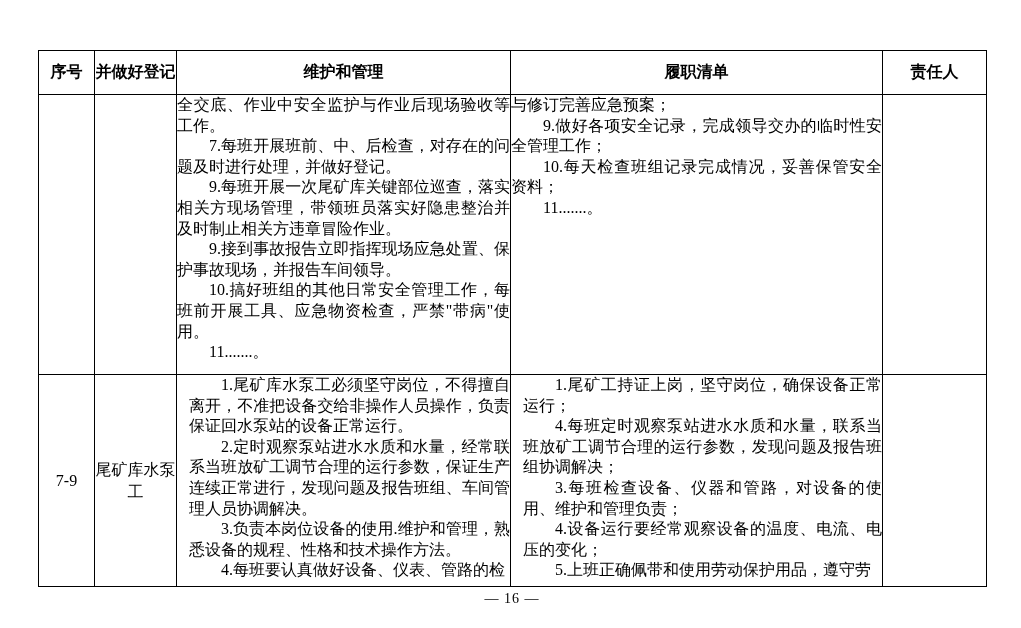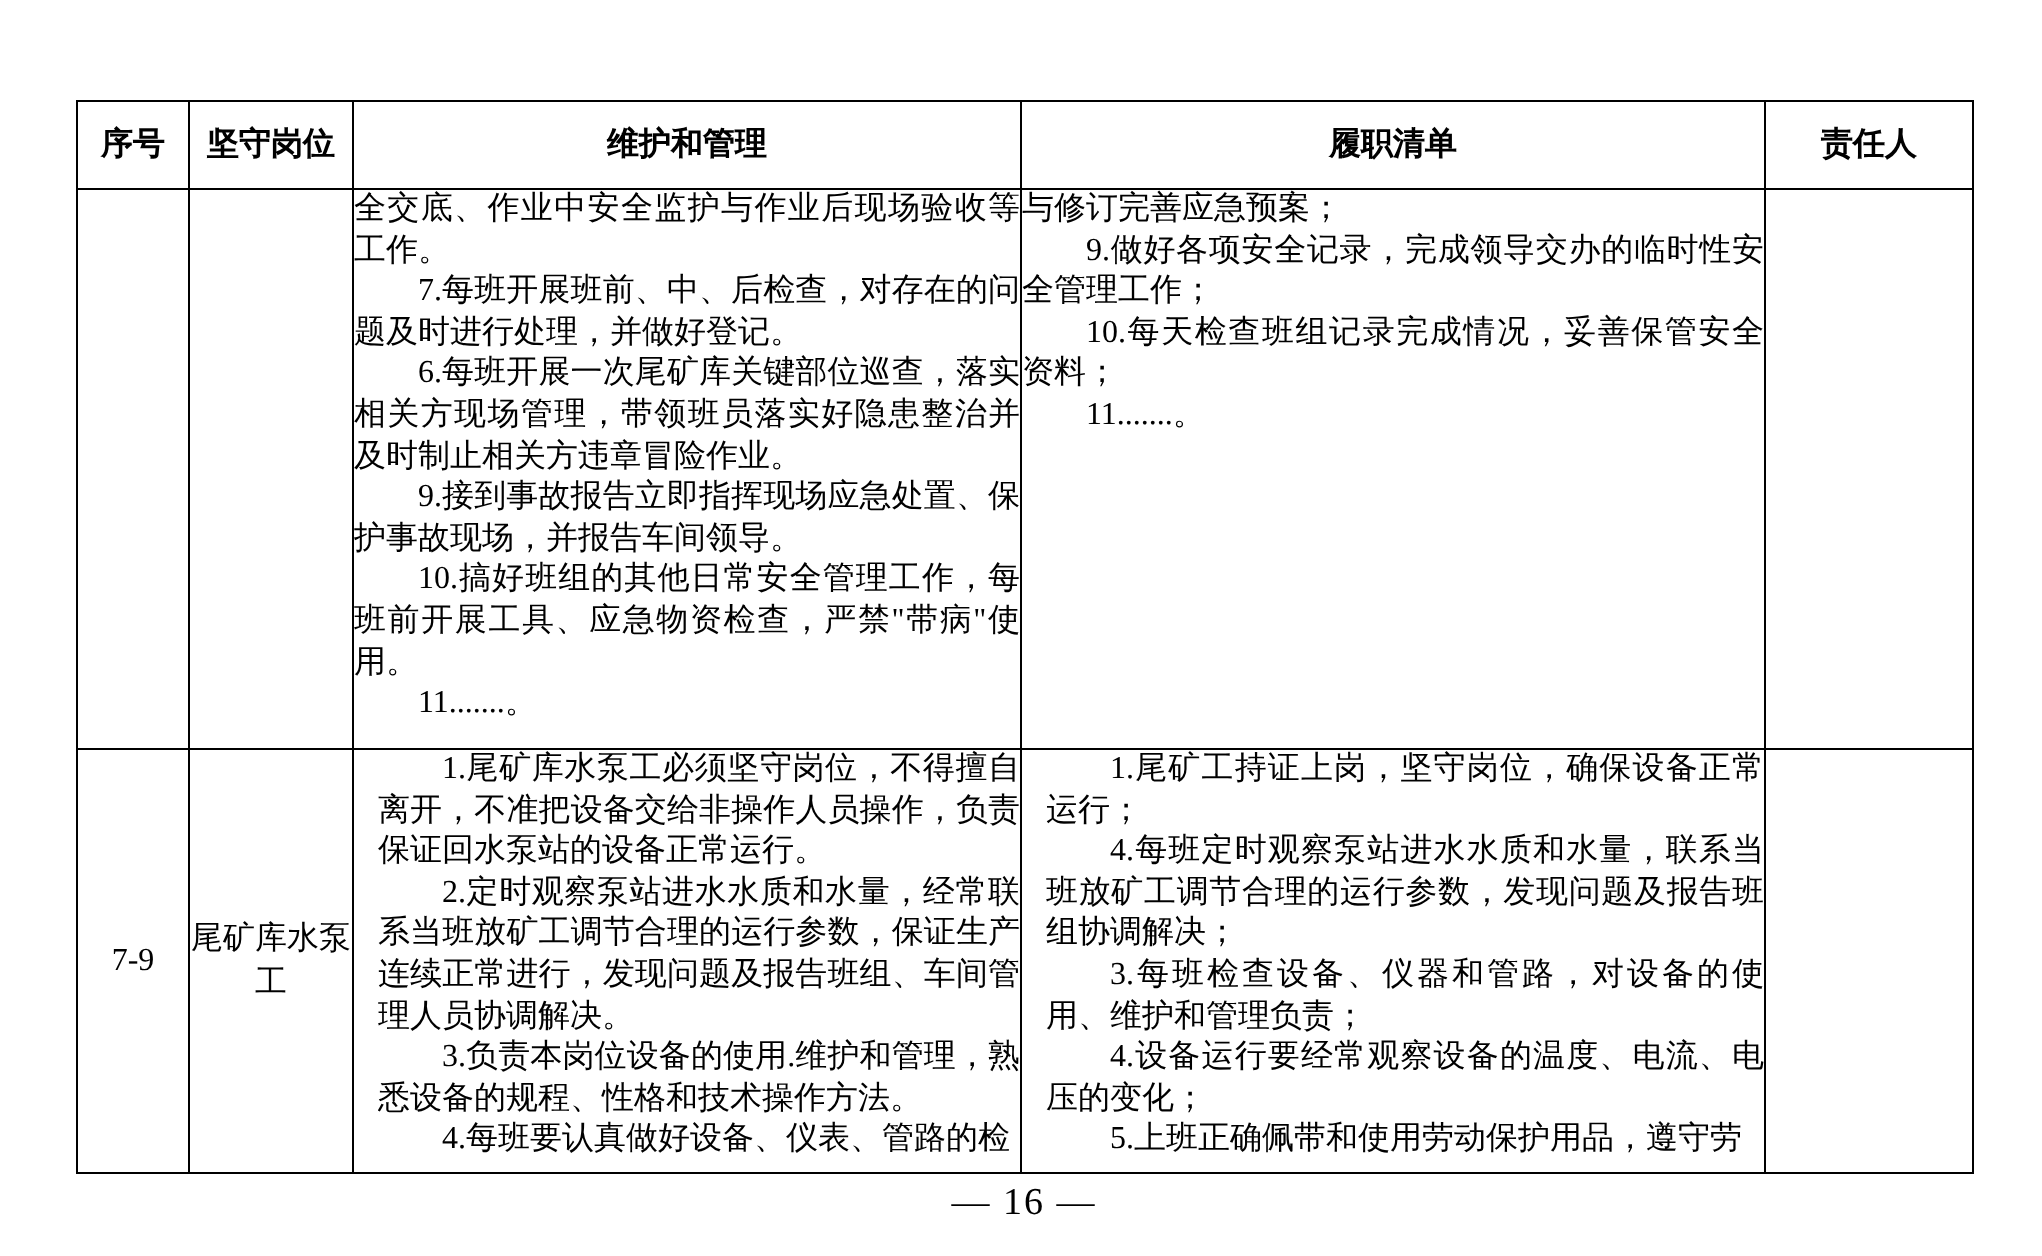--- a/index.html
+++ b/index.html
@@ -62,55 +62,55 @@
     text-justify: inter-character;
     word-break: break-all;
   }
   .para.indent { text-indent: 2em; }
   .page-number {
     position: absolute;
     left: 38px;
     top: 591px;
     width: 948px;
     text-align: center;
-    font-size: 19px;
+    font-size: 14px;
     letter-spacing: 1px;
   }
 </style>
 </head>
 <body>
 
 <div class="page">
 
   <table class="doc-table">
     <colgroup>
       <col style="width:56px">
       <col style="width:82px">
       <col style="width:334px">
       <col style="width:372px">
       <col style="width:104px">
     </colgroup>
     <thead>
       <tr>
         <th class="hdr">序号</th>
-        <th class="hdr">坚守岗位</th>
+        <th class="hdr">并做好登记</th>
         <th class="hdr">维护和管理</th>
         <th class="hdr">履职清单</th>
         <th class="hdr">责任人</th>
       </tr>
     </thead>
     <tbody>
       <tr class="row-1">
         <td class="cell-center"></td>
         <td class="cell-center"></td>
         <td class="cell-text">
           <div class="clip h1">
               <p class="para">全交底、作业中安全监护与作业后现场验收等工作。</p>
               <p class="para indent">7.每班开展班前、中、后检查，对存在的问题及时进行处理，并做好登记。</p>
-              <p class="para indent">6.每班开展一次尾矿库关键部位巡查，落实相关方现场管理，带领班员落实好隐患整治并及时制止相关方违章冒险作业。</p>
+              <p class="para indent">9.每班开展一次尾矿库关键部位巡查，落实相关方现场管理，带领班员落实好隐患整治并及时制止相关方违章冒险作业。</p>
               <p class="para indent">9.接到事故报告立即指挥现场应急处置、保护事故现场，并报告车间领导。</p>
               <p class="para indent">10.搞好班组的其他日常安全管理工作，每班前开展工具、应急物资检查，严禁"带病"使用。</p>
               <p class="para indent">11.......。</p>
             </div>
         </td>
         <td class="cell-text">
           <div class="clip h1">
               <p class="para">与修订完善应急预案；</p>
               <p class="para indent">9.做好各项安全记录，完成领导交办的临时性安全管理工作；</p>
               <p class="para indent">10.每天检查班组记录完成情况，妥善保管安全资料；</p>

